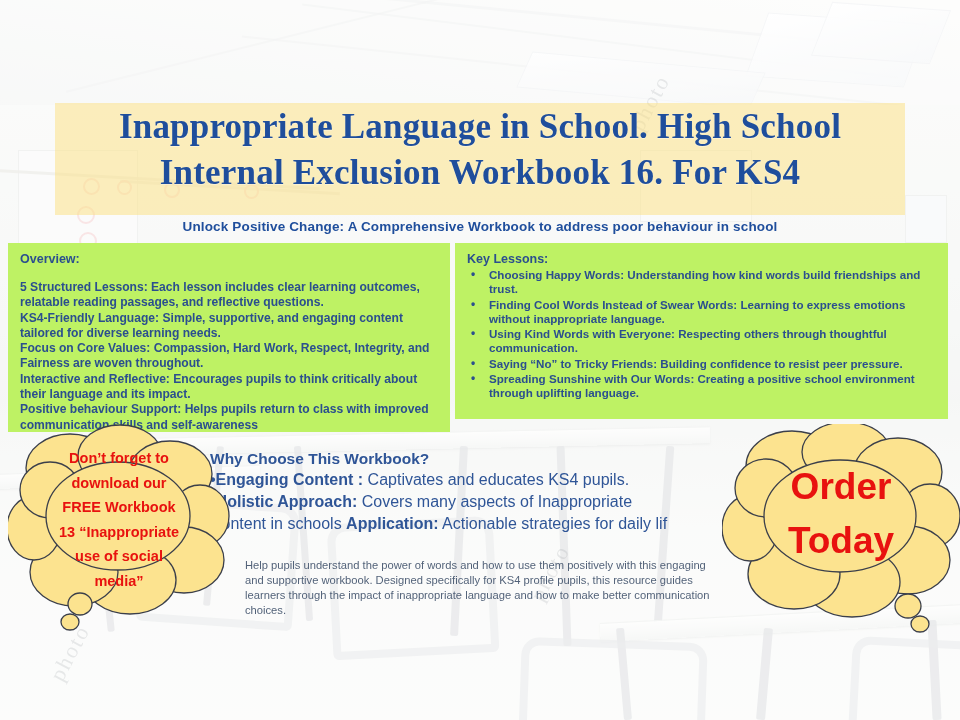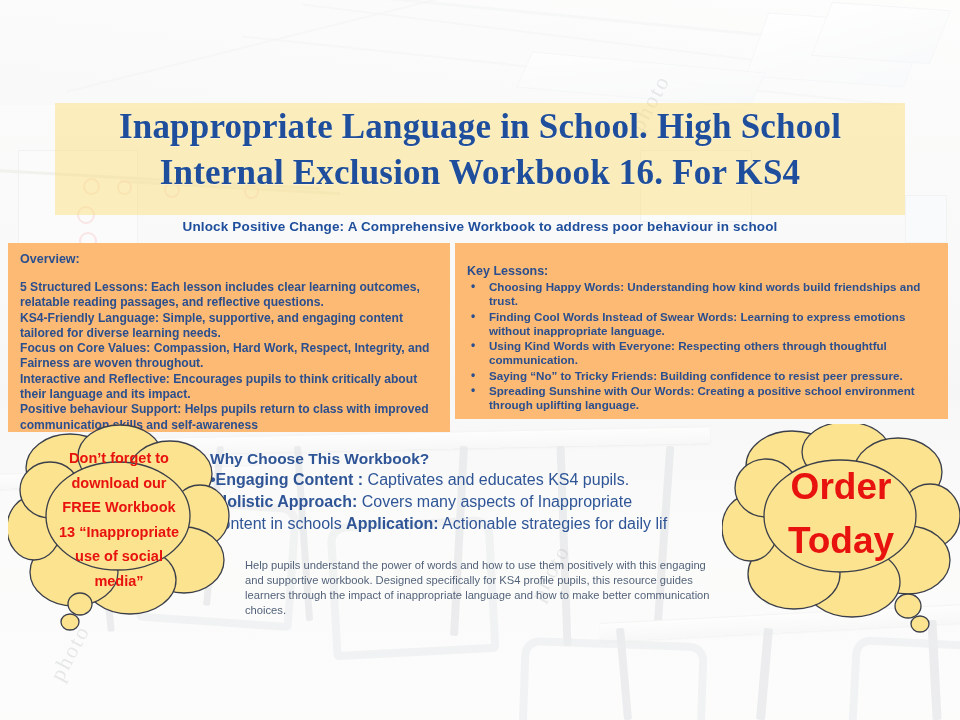--- a/index.html
+++ b/index.html
@@ -97,23 +97,23 @@
     font-weight:700;color:#1f4e9c;
     font-size:35px;line-height:46px;letter-spacing:.2px;
     text-shadow:0 1px 0 rgba(255,255,255,.35);
   }
   .subtitle{
     position:absolute;left:60px;top:219px;width:840px;text-align:center;
     font-size:13.5px;font-weight:700;color:#1f4e9c;letter-spacing:.15px;
   }
 
   
-  .box{position:absolute;background:#fdba74;color:#2b4f8e;}
+  .box{position:absolute;background:#bef264;color:#2b4f8e;}
   .box-overview{left:8px;top:243px;width:442px;height:189px;padding:9px 12px 0 12px;box-sizing:border-box;}
-  .box-lessons{left:455px;top:243px;width:493px;height:176px;padding:21px 10px 0 12px;box-sizing:border-box;}
+  .box-lessons{left:455px;top:243px;width:493px;height:176px;padding:9px 10px 0 12px;box-sizing:border-box;}
   .box-h{font-size:12.5px;font-weight:700;margin:0 0 2px 0;color:#2b4f8e;}
   .ov-body{font-size:12.1px;line-height:15.3px;font-weight:600;color:#2b4f8e;margin-top:14px;}
   .ov-body p{margin:0;}
   .kl-list{list-style:none;margin:2px 0 0 0;padding:0;font-size:11.6px;line-height:14.3px;
     font-weight:600;color:#2b4f8e;}
   .kl-list li{position:relative;padding-left:22px;margin-bottom:1px;}
   .kl-list li .bul{position:absolute;left:4px;top:-1px;font-size:12px;line-height:14px;}
 
   
   .cloud{position:absolute;}

